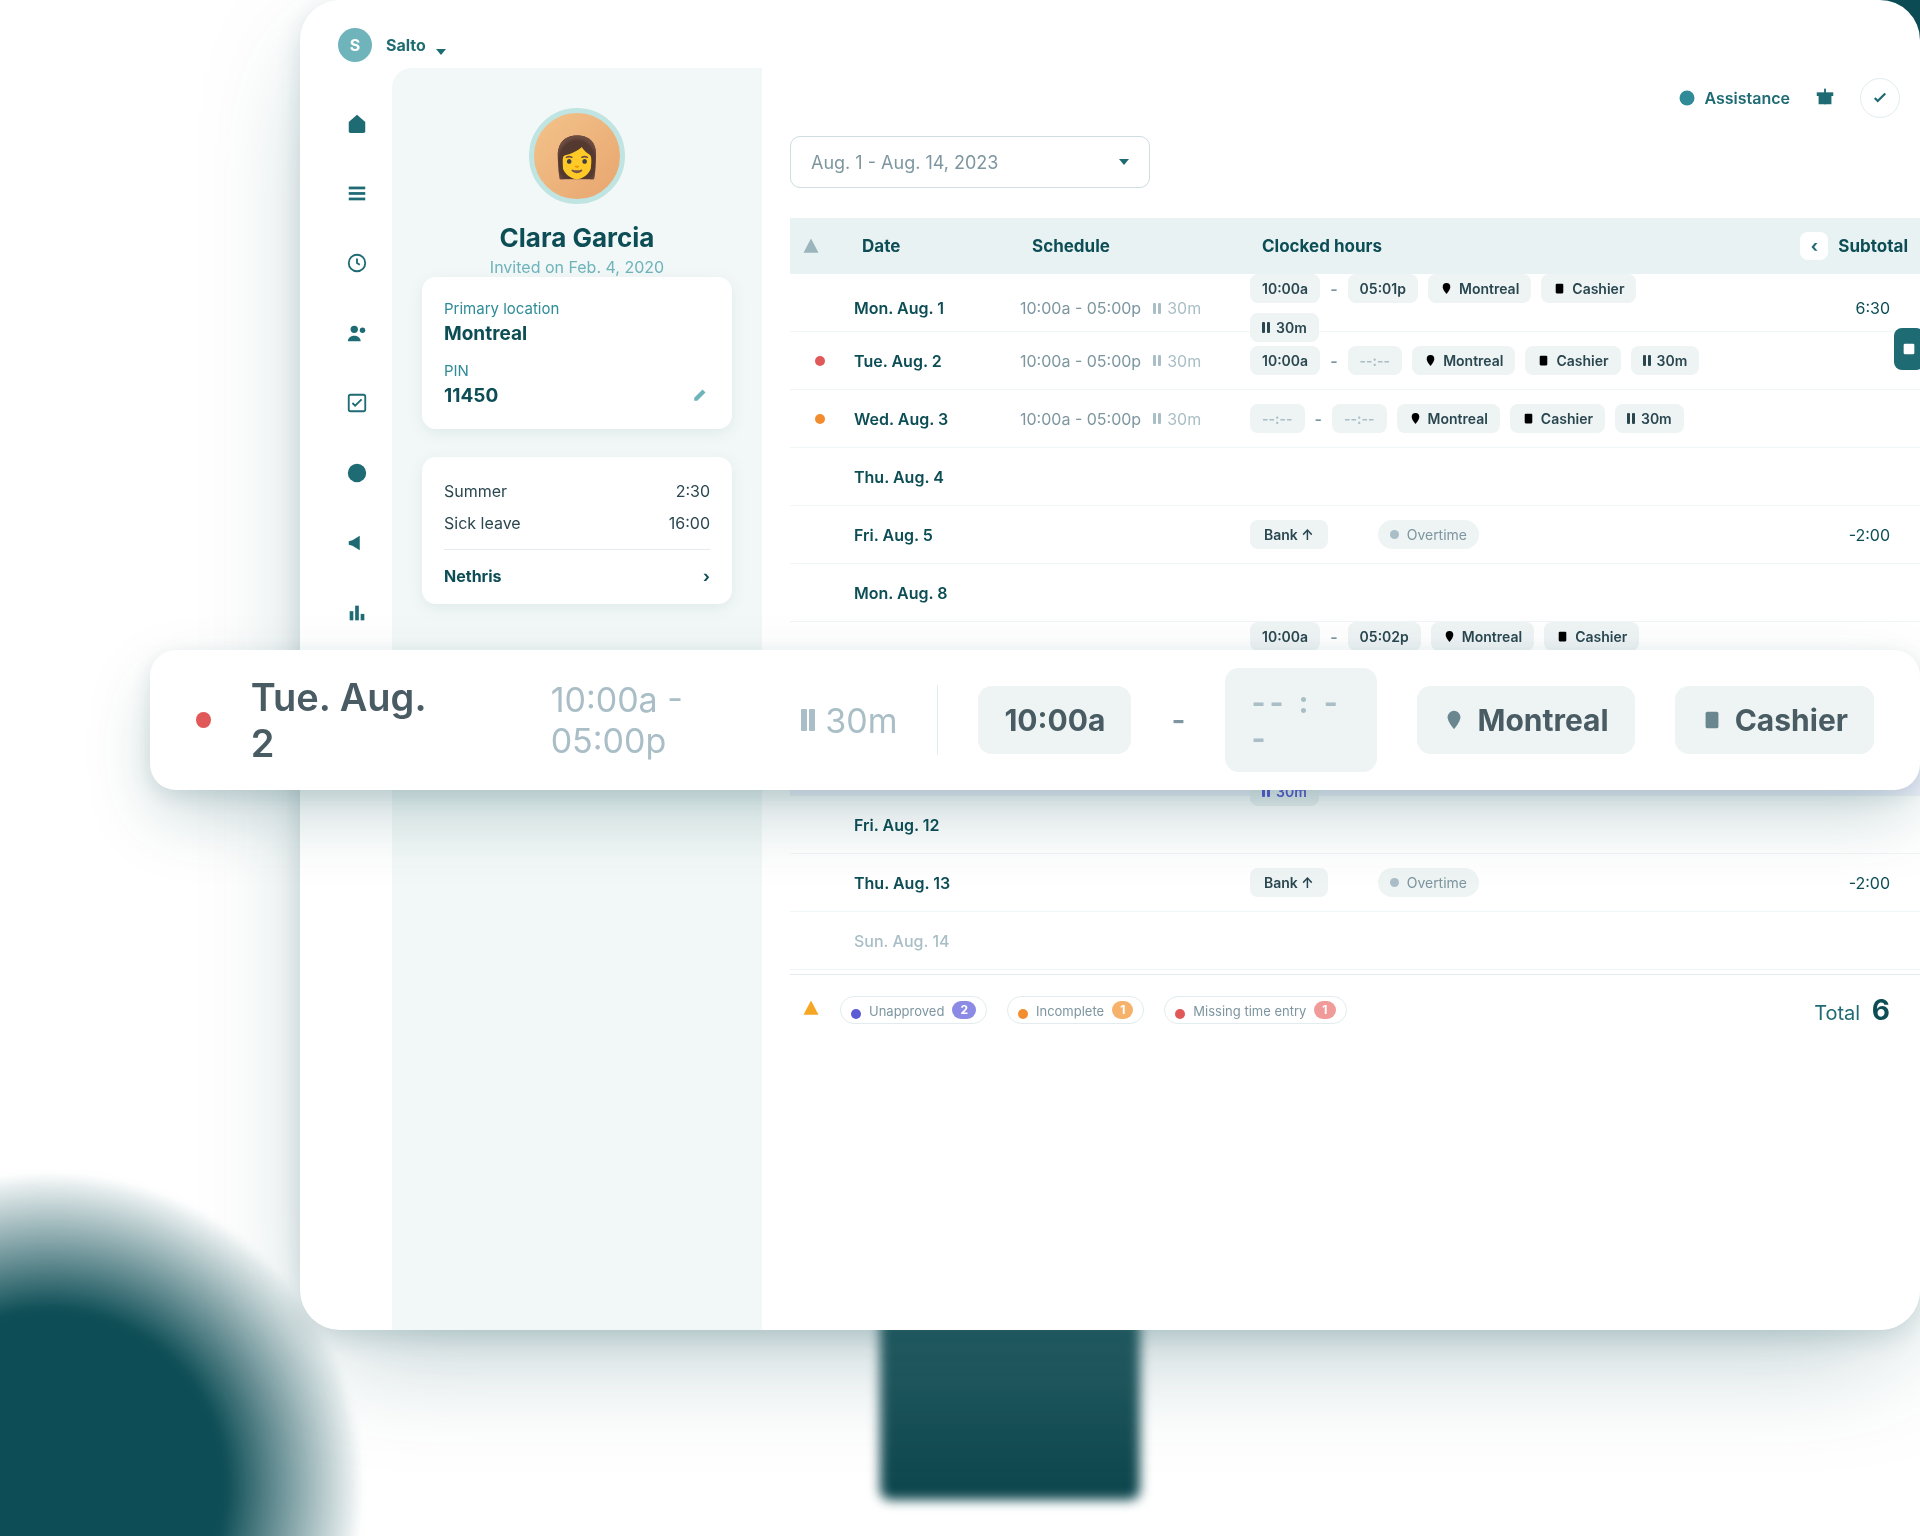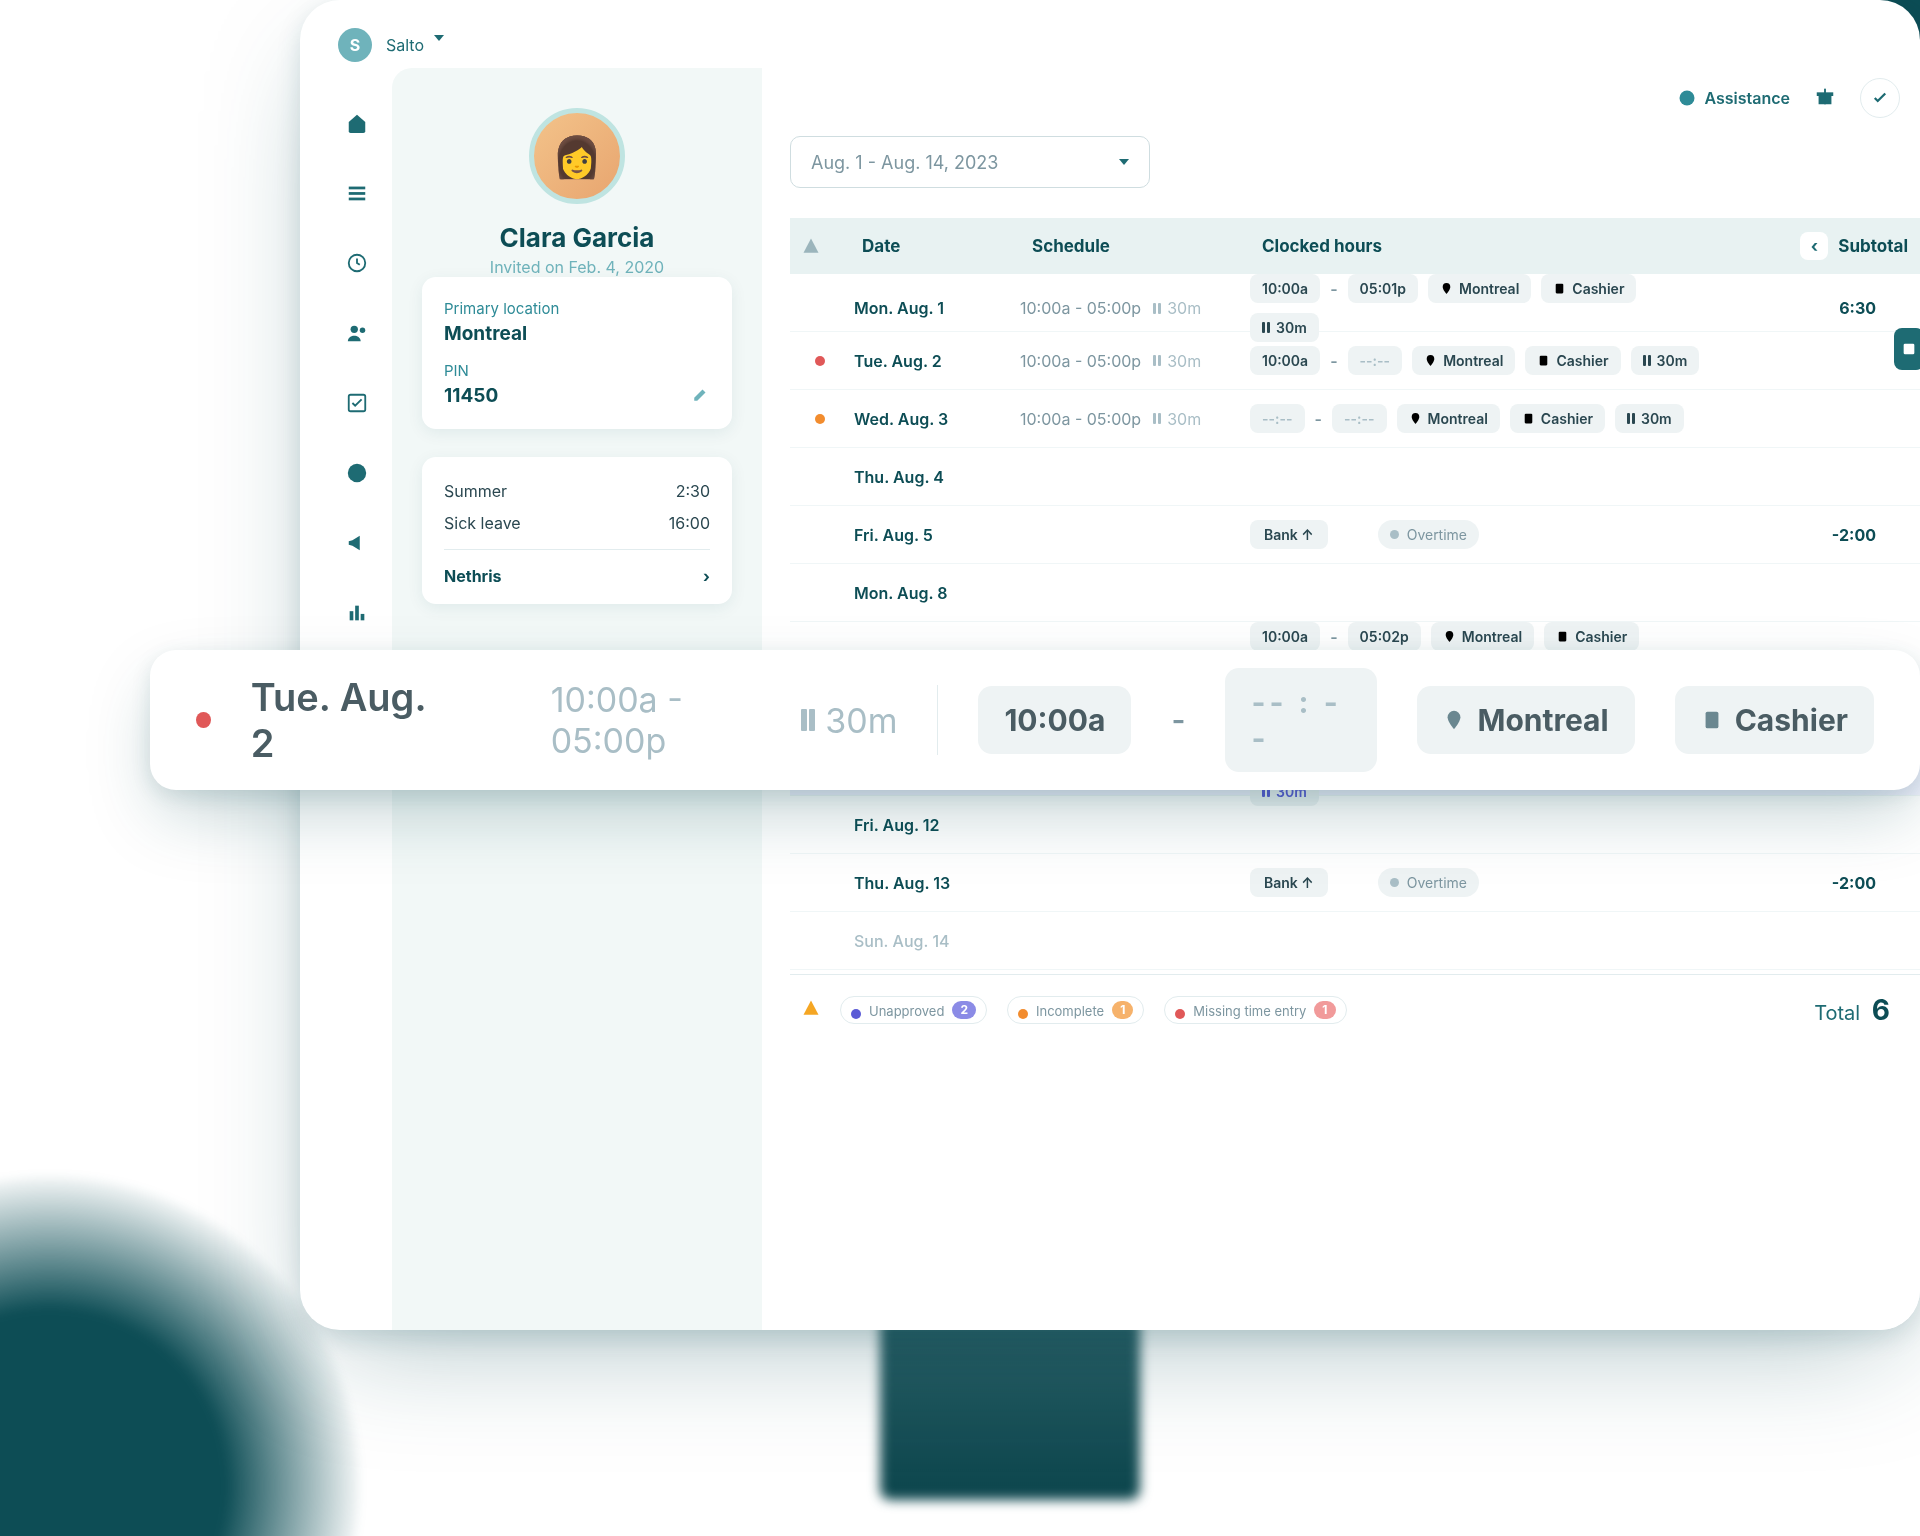--- a/index.html
+++ b/index.html
@@ -47,21 +47,21 @@
   }
   .monitor-stand{
     position:absolute;left:880px;top:1320px;width:260px;height:180px;
     background:linear-gradient(180deg,#2e6870,#0d4d55);
     border-radius:0 0 10px 10px;
     filter:blur(6px)brightness(.9);
   }
   
   .chrome-bar{height:46px;display:flex;align-items:center;gap:14px;padding:0 16px;}
   .app-logo{width:34px;height:34px;border-radius:50%;background:var(--teal-300);color:#fff;display:flex;align-items:center;justify-content:center;font-weight:700;}
-  .org-pick{display:flex;align-items:flex-start;gap:10px;color:var(--teal-700);font-weight:400;cursor:pointer;}
+  .org-pick{display:flex;align-items:flex-end;gap:10px;color:var(--teal-700);font-weight:700;cursor:pointer;}
   .caret{width:0;height:0;border-left:5px solid transparent;border-right:5px solid transparent;border-top:6px solid var(--teal-700);}
   
   .shell{display:flex;height:calc(100% - 46px);}
   .rail{width:70px;background:transparent;display:flex;flex-direction:column;align-items:center;gap:40px;padding-top:40px;}
   .rail-item{width:30px;height:30px;display:flex;align-items:center;justify-content:center;color:var(--teal-700);cursor:pointer;}
   .sidebar{width:370px;background:var(--bg);padding:40px 30px;display:flex;flex-direction:column;align-items:center;border-top-left-radius:20px;}
   .avatar{width:96px;height:96px;border-radius:50%;background:linear-gradient(135deg,#f3c38a,#e8a56f);border:5px solid #bfe4e1;display:flex;align-items:center;justify-content:center;font-size:40px;}
   .emp-name{margin-top:18px;font-size:26px;font-weight:700;color:var(--teal-900);}
   .emp-sub{font-size:16px;color:var(--teal-300);margin-top:4px;}
   .info-card{background:var(--card);border-radius:14px;padding:22px;width:100%;box-shadow:0 4px 16px rgba(13,77,85,.08);}
@@ -101,21 +101,21 @@
   .sched .brk{display:flex;align-items:center;gap:6px;color:var(--soft);}
   .pause-ico{display:inline-flex;gap:2px;}
   .pause-ico span{width:3px;height:11px;background:currentColor;border-radius:1px;}
   .clocked{display:flex;align-items:center;gap:10px;flex-wrap:wrap;padding-right:10px;}
   .chip{background:var(--pill);border-radius:8px;padding:6px 12px;font-size:14px;color:var(--text);display:inline-flex;align-items:center;gap:6px;font-weight:600;}
   .chip.ghost{color:var(--soft);}
   .chip svg{width:13px;height:13px;}
   .dash{color:var(--muted);font-weight:600;}
   .trow.violet .chip{color:var(--violet);}
   .trow.violet .chip svg path,.trow.violet .chip svg circle{fill:var(--violet);}
-  .subv{text-align:right;padding-right:44px;color:var(--teal-900);font-weight:700;}
+  .subv{text-align:right;padding-right:30px;color:var(--teal-900);font-weight:400;}
   .bank-chip{background:var(--pill);border-radius:8px;padding:6px 14px;font-size:14px;font-weight:600;color:var(--text);display:inline-flex;align-items:center;gap:6px;}
   .ot-chip{background:#eef3f4;border-radius:20px;padding:6px 12px;font-size:14px;color:var(--muted);display:inline-flex;align-items:center;gap:8px;}
   .ot-dot{width:9px;height:9px;border-radius:50%;background:var(--soft);}
   
   .tfoot{display:flex;align-items:center;padding:18px 30px 0 12px;gap:20px;border-top:1px solid var(--border);margin-top:4px;}
   .tiny-pill{border:1px solid var(--border);border-radius:20px;padding:4px 10px;font-size:13px;color:var(--muted);display:inline-flex;align-items:flex-end;gap:8px;}
   .count-badge{border-radius:10px;padding:0 8px;font-size:12px;color:#fff;font-weight:700;line-height:18px;display:inline-block;}
   .count-badge.violet{background:#8b8be6;}
   .count-badge.orange{background:#f6b26b;}
   .count-badge.red{background:#f19a9a;}

